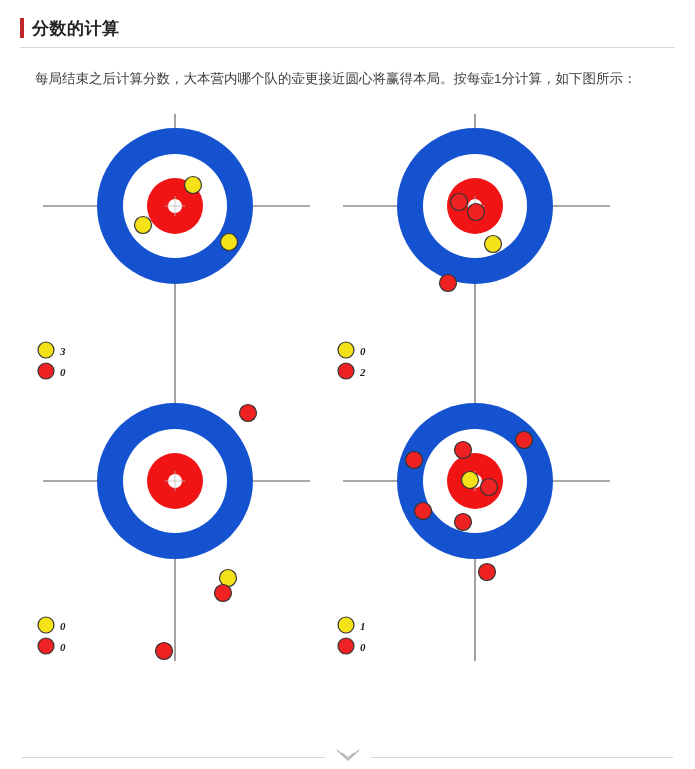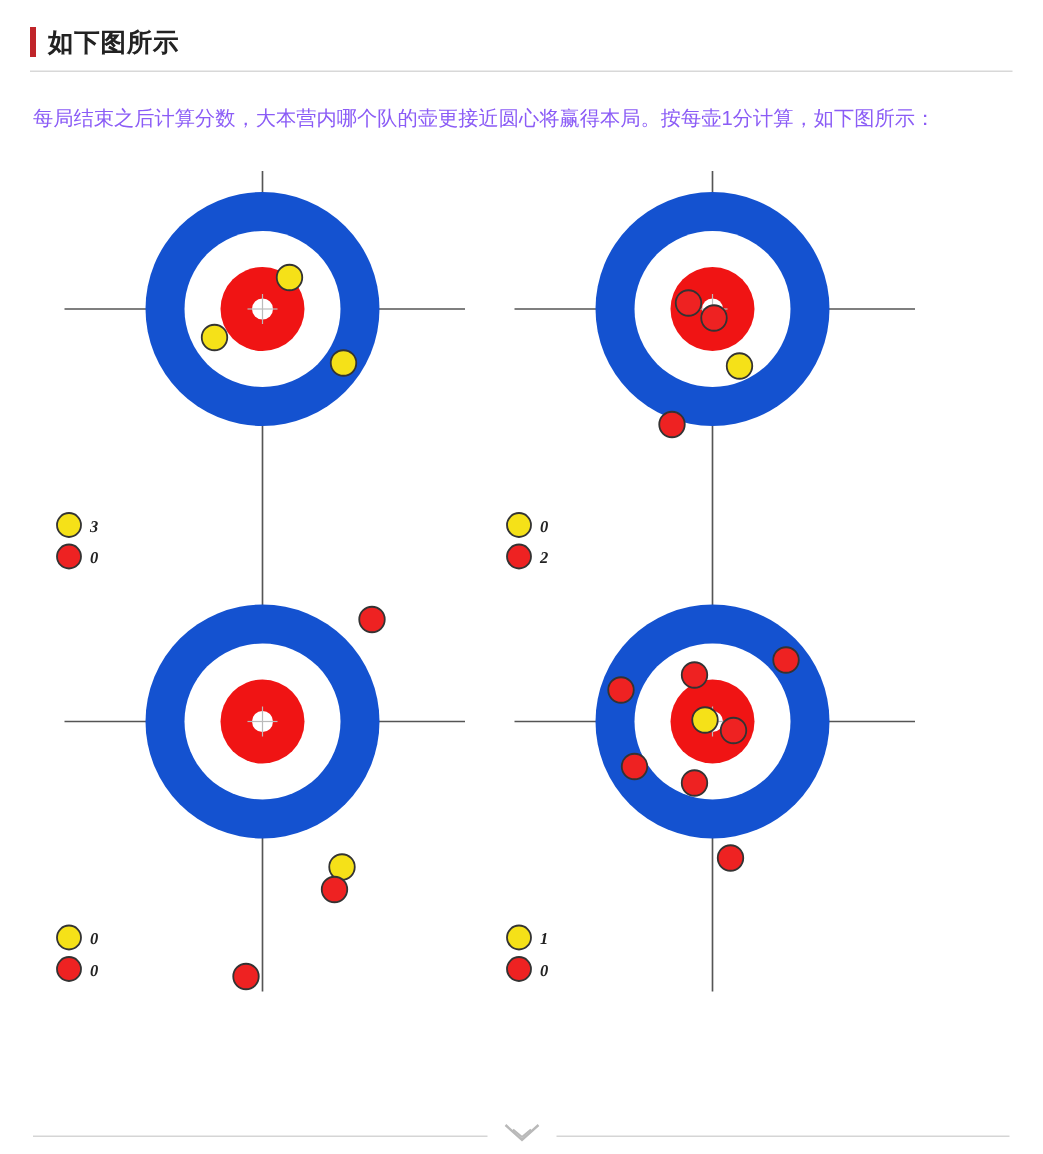--- a/index.html
+++ b/index.html
@@ -39,24 +39,24 @@
   .header-title {
     font-size: 17px;
     font-weight: bold;
     color: #222222;
     letter-spacing: 0.5px;
     line-height: 1;
   }
 
   
   .body-text {
-    margin: 18px 22px 0 22px;
+    margin: 18px 22px 0 35px;
     font-size: 13.5px;
     line-height: 26px;
-    color: #8b5cf6;
+    color: #404040;
     text-align: justify;
   }
 
   
   .figure {
     position: relative;
     margin: 14px auto 0 auto;
     width: 660px;
     height: 560px;
   }
@@ -90,21 +90,21 @@
     text-align: center;
   }
 </style>
 </head>
 <body>
 
 <div class="page">
 
   <div class="section-header">
     <div class="header-bar"></div>
-    <div class="header-title">如下图所示</div>
+    <div class="header-title">分数的计算</div>
   </div>
 
   <p class="body-text">每局结束之后计算分数，大本营内哪个队的壶更接近圆心将赢得本局。按每壶1分计算，如下图所示：</p>
 
   <div class="figure">
     <svg width="660" height="560" viewBox="0 0 660 560" xmlns="http://www.w3.org/2000/svg">
       <g id="figure-content">
           <g>
             <line x1="157" y1="8" x2="157" y2="280" stroke="#555555" stroke-width="1.1"></line>
             <line x1="25" y1="100" x2="292" y2="100" stroke="#555555" stroke-width="1.1"></line>

